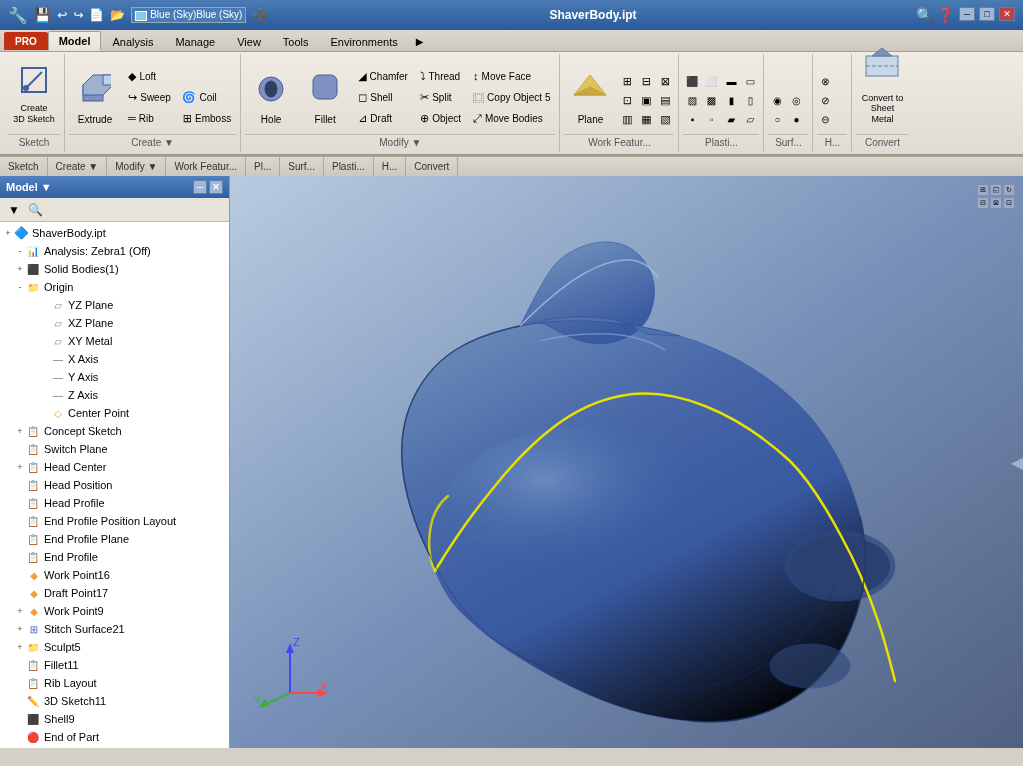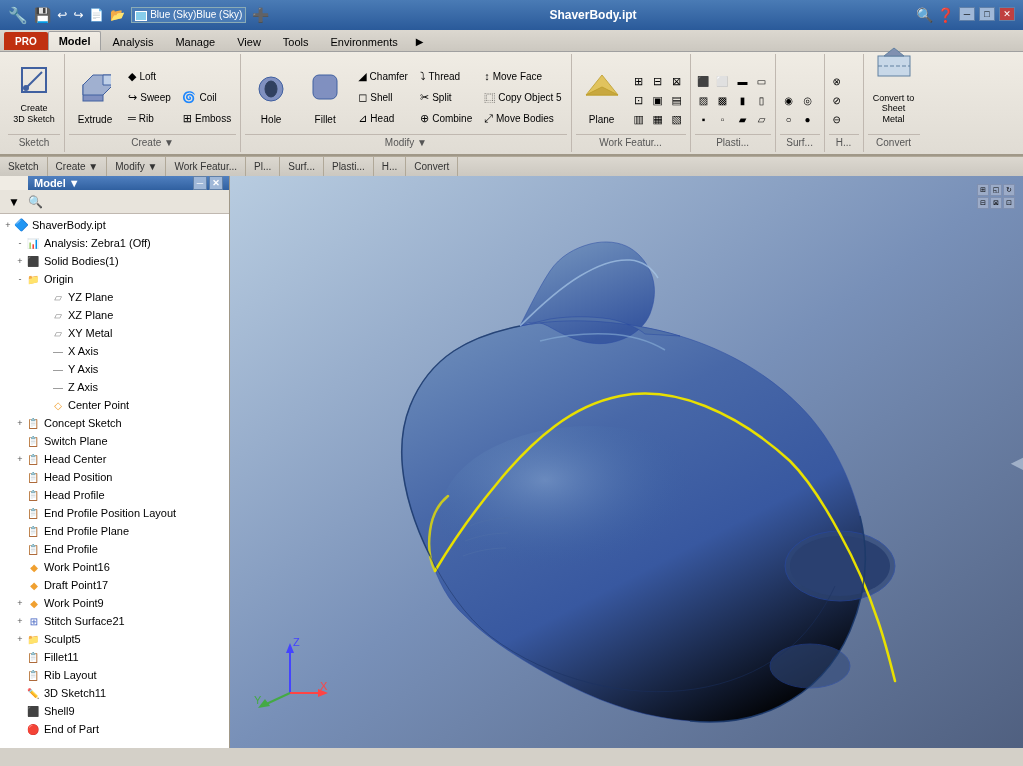--- a/index.html
+++ b/index.html
@@ -145,30 +145,29 @@
     
     #left-panel {
       width: 230px;
       background: #f0ece4;
       border-right: 1px solid #a09888;
       display: flex;
       flex-direction: column;
       flex-shrink: 0;
     }
     #panel-header {
-      height: 14px;
+      height: 22px;
       background: linear-gradient(to bottom, #5080c0, #3060a0);
       display: flex;
       align-items: center;
       justify-content: space-between;
       padding: 0 6px;
       color: white;
       font-size: 11px;
       font-weight: bold;
-      margin-left: 28px;
     }
     #panel-header-btns { display: flex; gap: 2px; }
     .panel-header-btn { width: 14px; height: 14px; background: #a0b8d8; border: 1px solid #6080a8; cursor: pointer; display: flex; align-items: center; justify-content: center; font-size: 9px; }
     #panel-toolbar {
       height: 24px;
       background: #e8e4dc;
       border-bottom: 1px solid #c0b8b0;
       display: flex;
       align-items: center;
       padding: 0 4px;
@@ -359,35 +358,35 @@
           <div class="ribbon-btn-small">
               <span style="font-size:11px;">◢</span>
               <span>Chamfer</span>
             </div>
           <div class="ribbon-btn-small">
               <span style="font-size:11px;">◻</span>
               <span>Shell</span>
             </div>
           <div class="ribbon-btn-small">
               <span style="font-size:11px;">⊿</span>
-              <span>Head</span>
+              <span>Draft</span>
             </div>
         </div>
         <div class="ribbon-col">
           <div class="ribbon-btn-small">
               <span style="font-size:11px;">⤵</span>
               <span>Thread</span>
             </div>
           <div class="ribbon-btn-small">
               <span style="font-size:11px;">✂</span>
               <span>Split</span>
             </div>
           <div class="ribbon-btn-small">
               <span style="font-size:11px;">⊕</span>
-              <span>Combine</span>
+              <span>Object</span>
             </div>
         </div>
         <div class="ribbon-col">
           <div class="ribbon-btn-small">
               <span style="font-size:11px;">↕</span>
               <span>Move Face</span>
             </div>
           <div class="ribbon-btn-small">
               <span style="font-size:11px;">⿴</span>
               <span>Copy Object 5</span>

